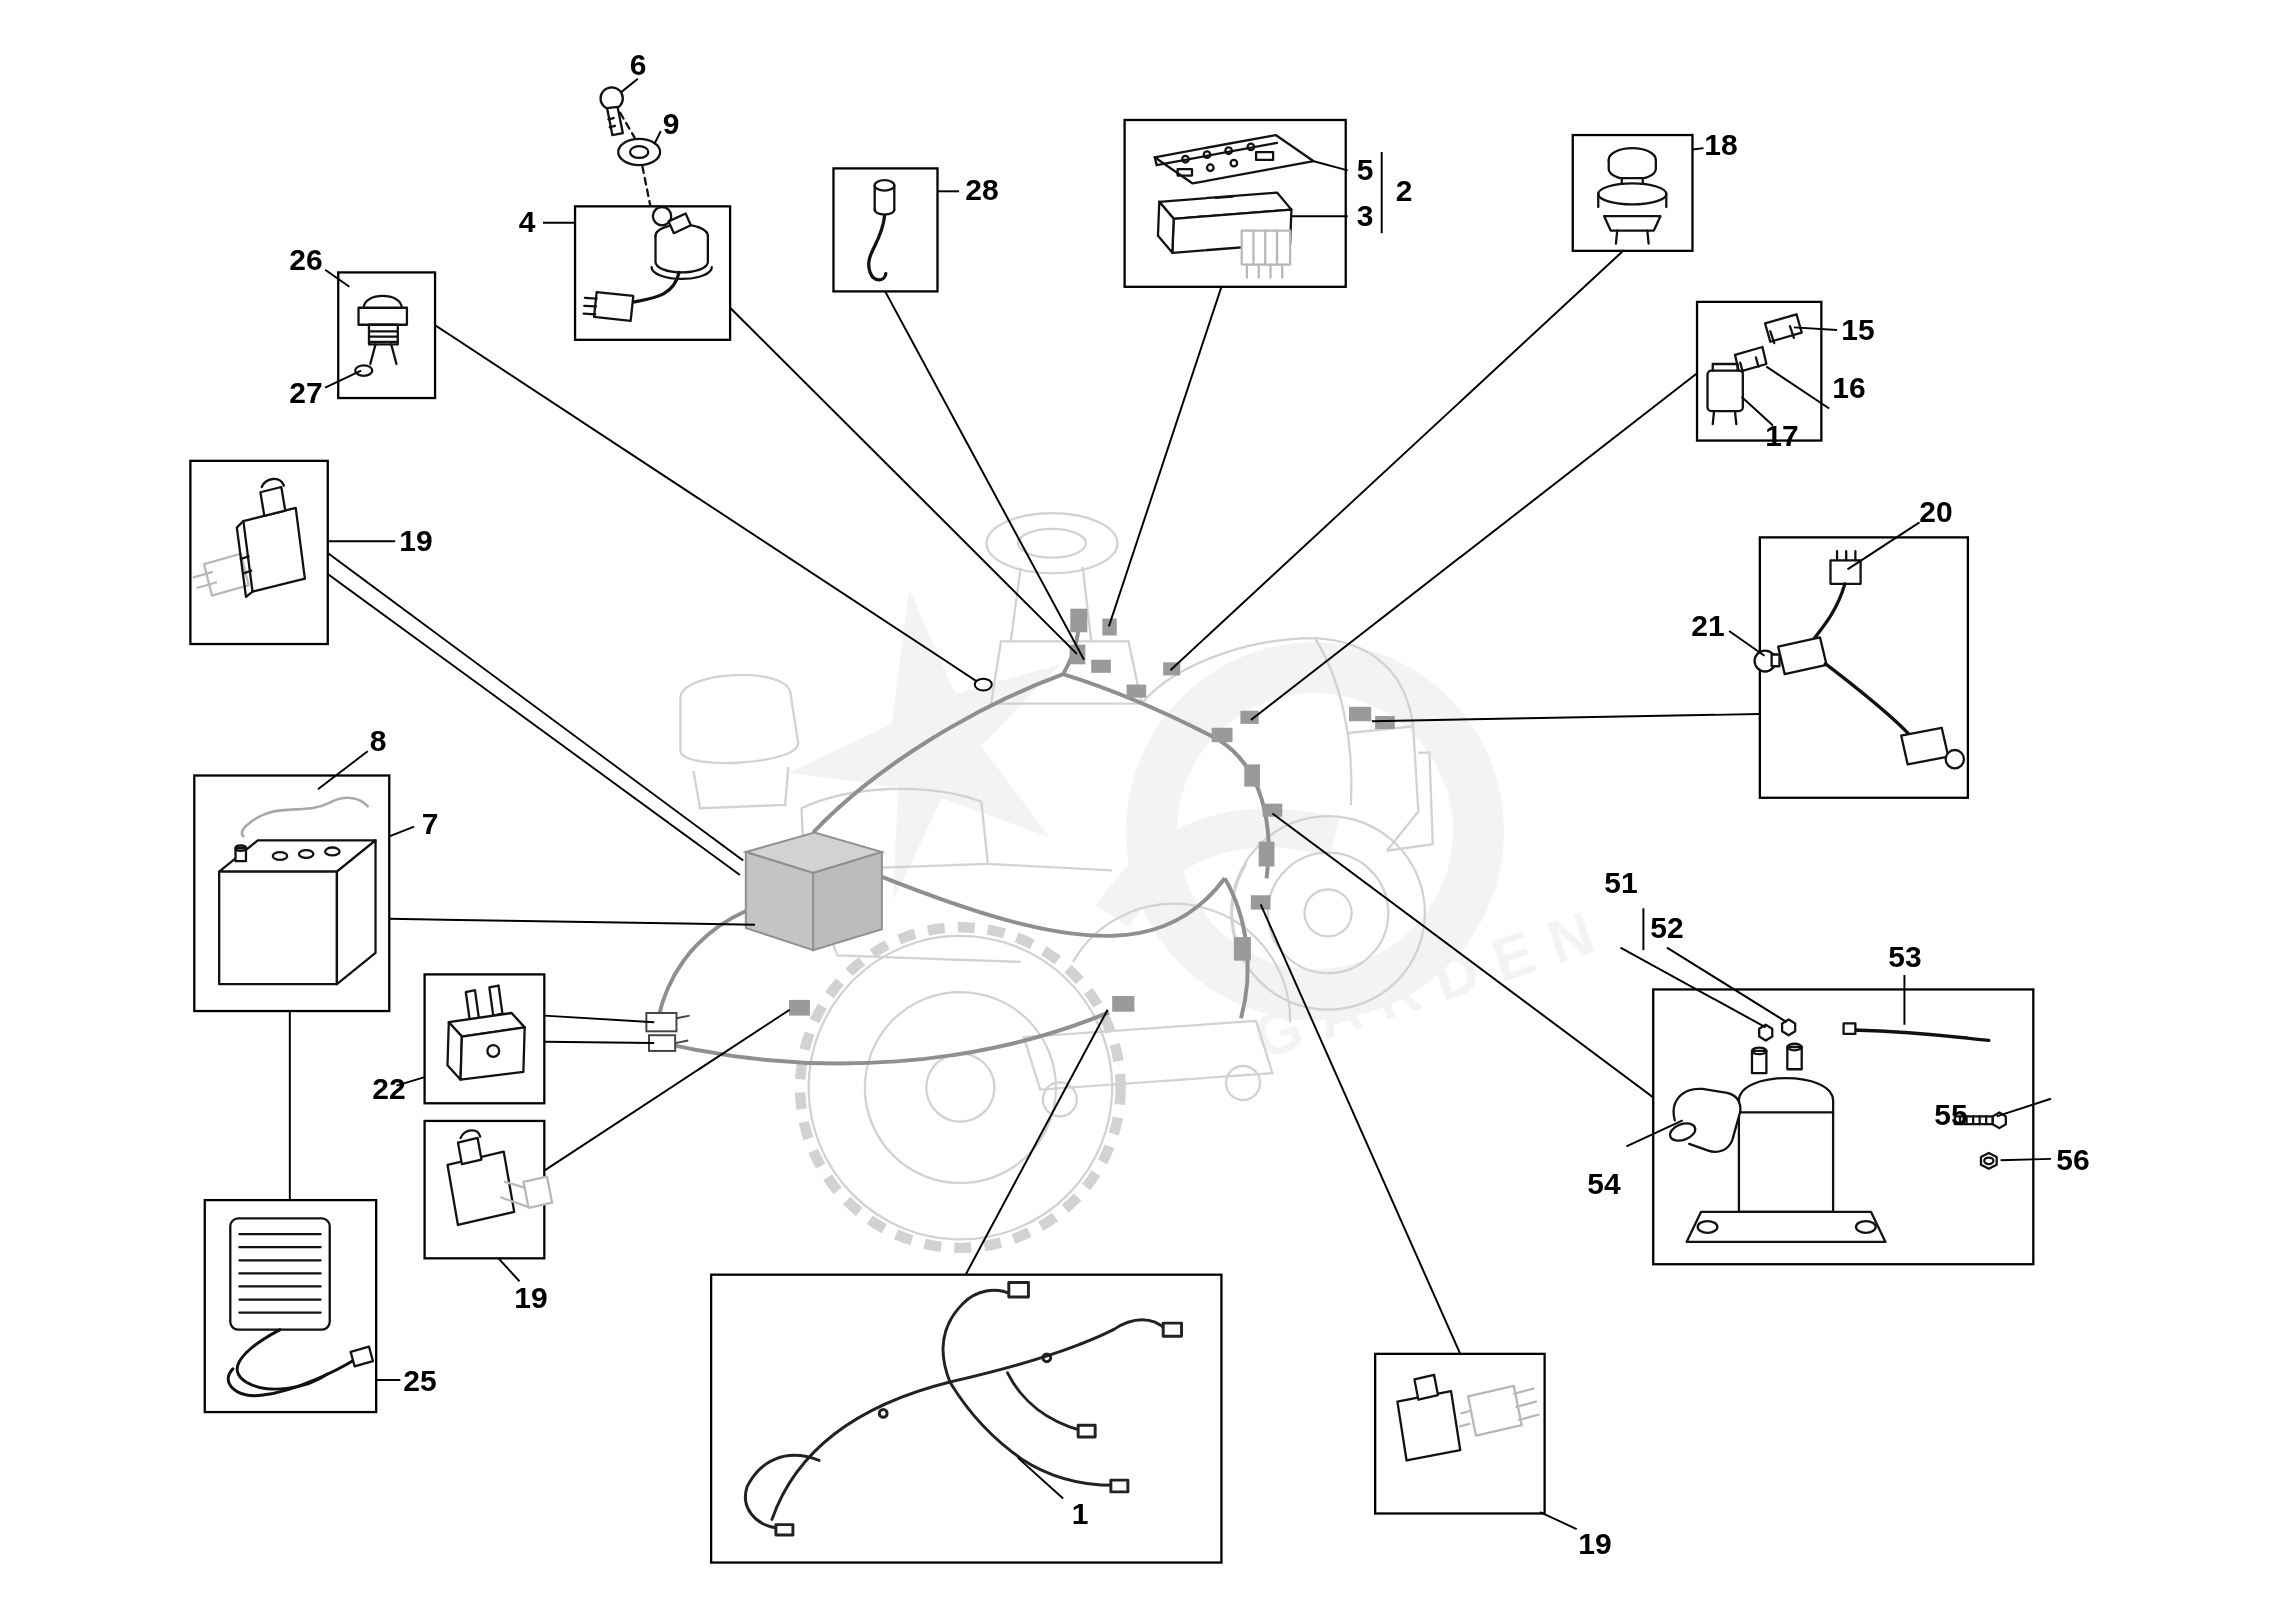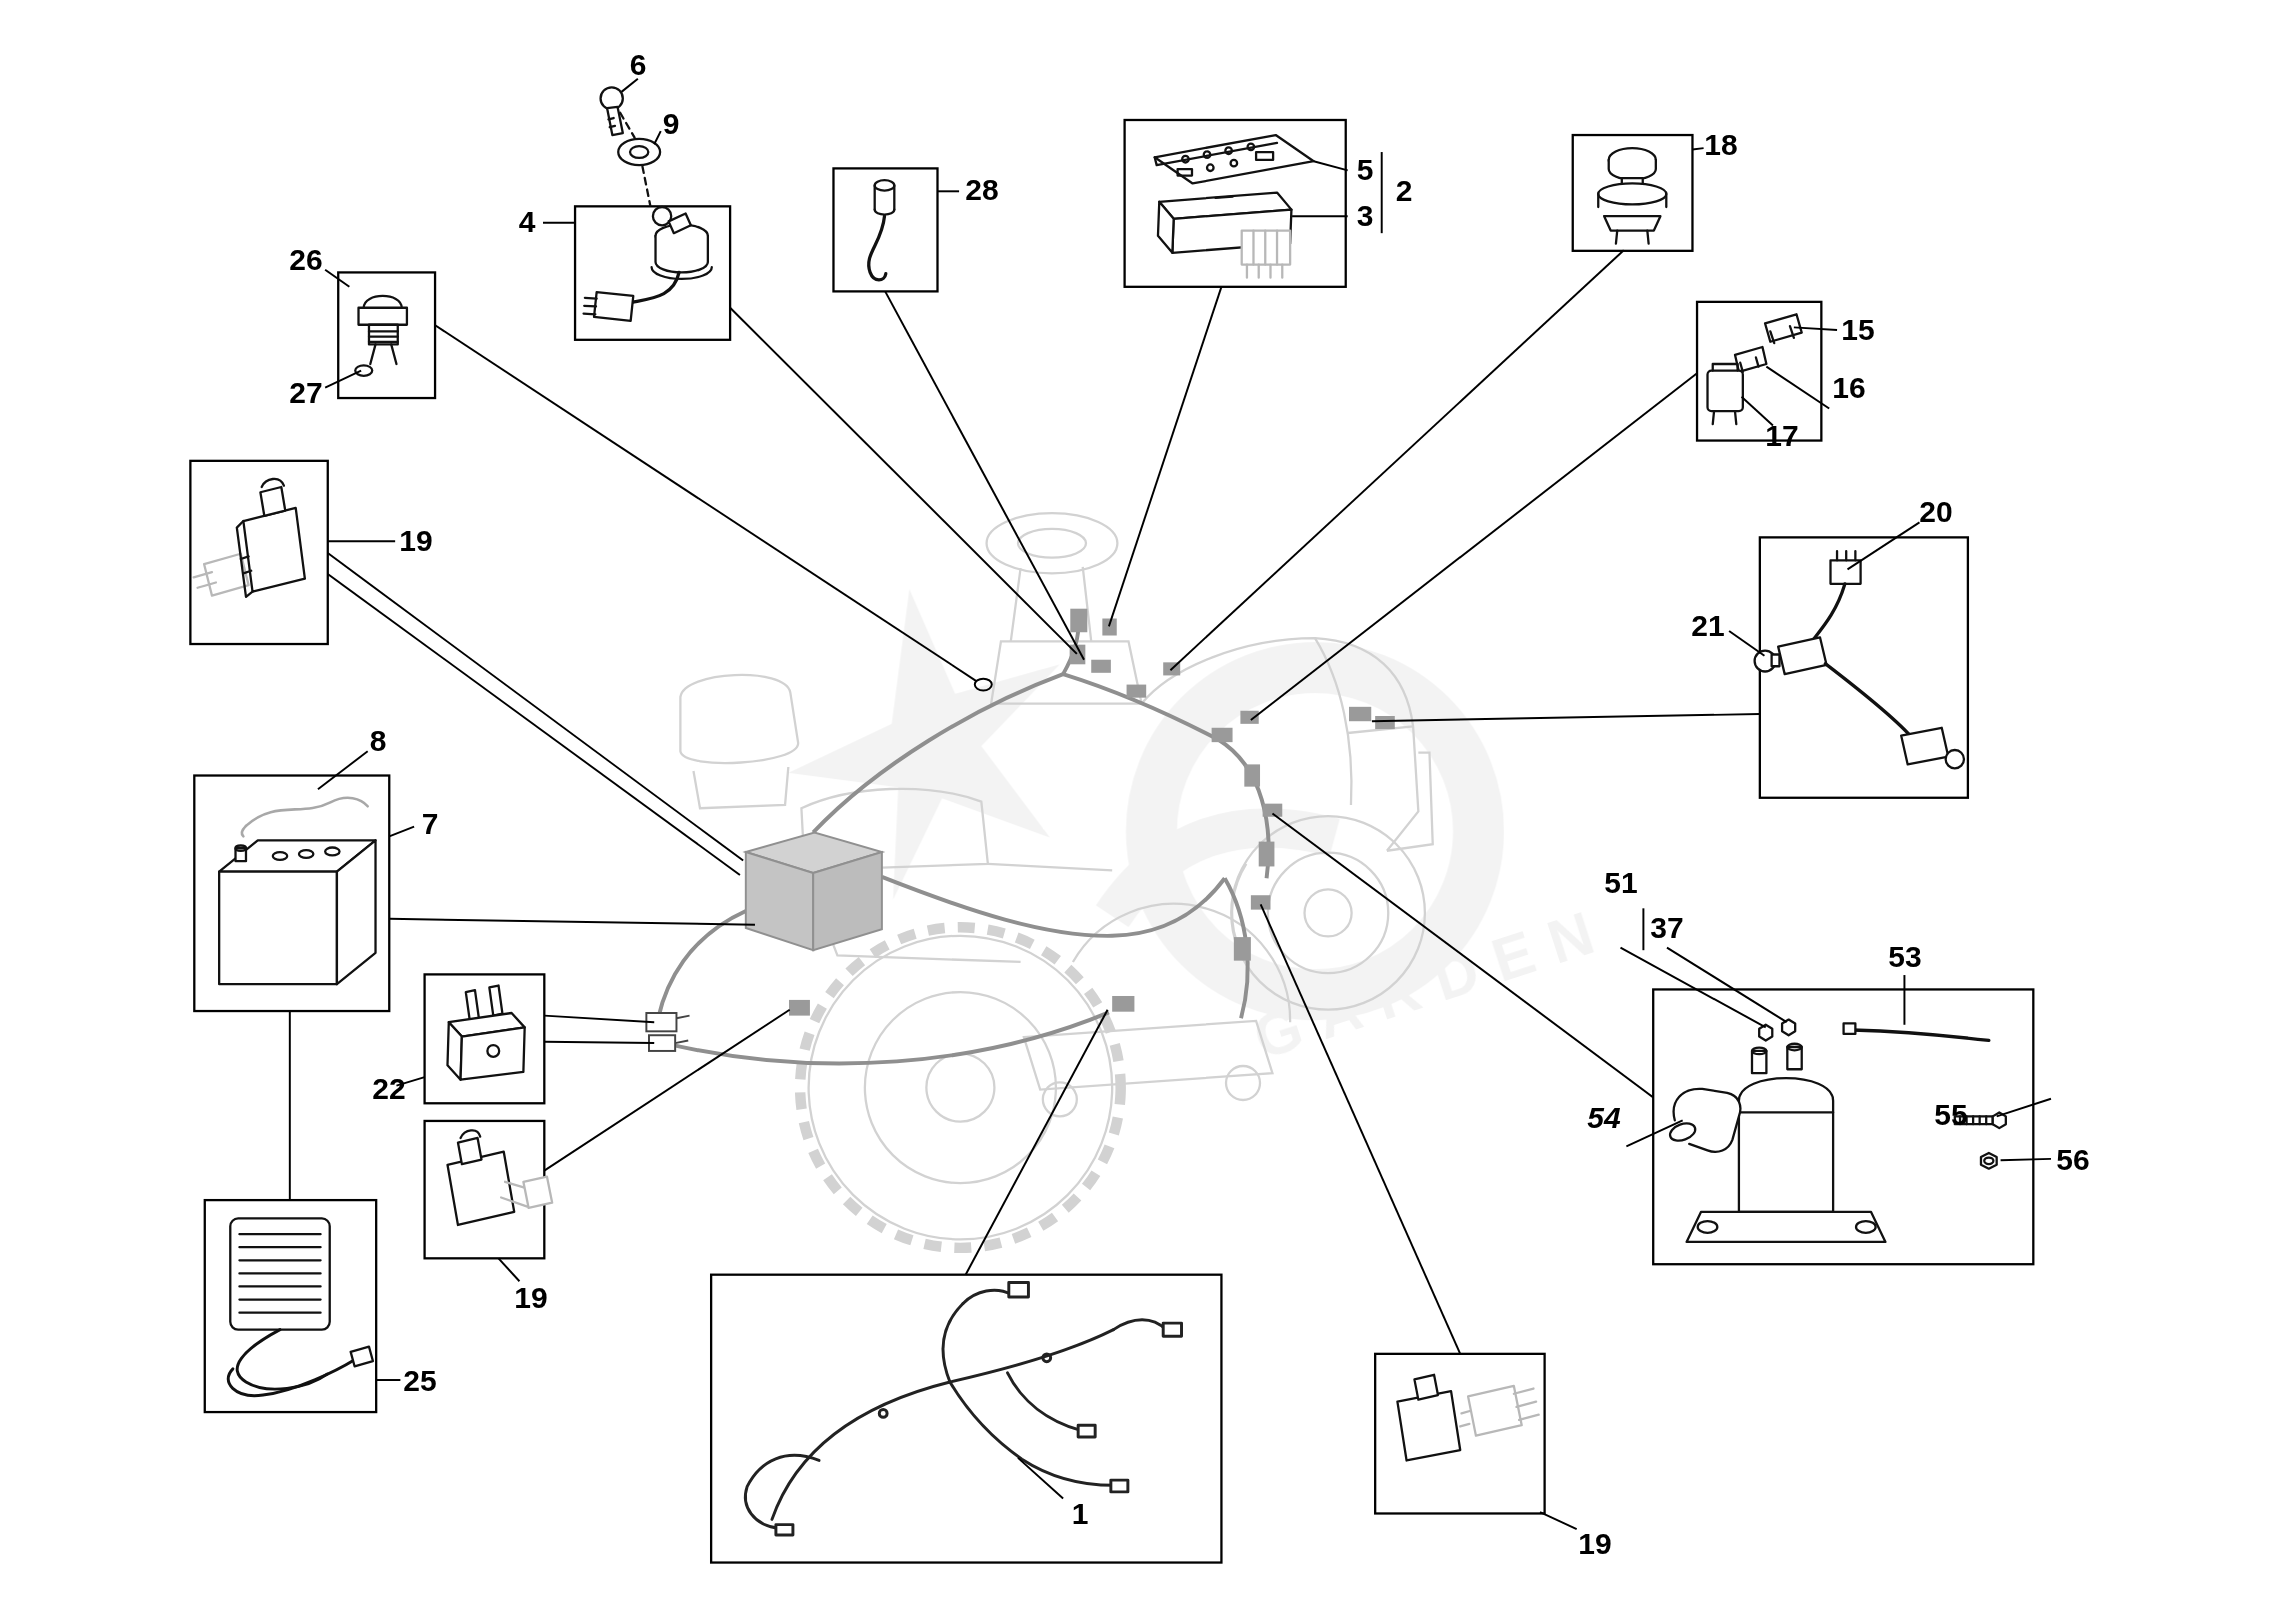--- a/index.html
+++ b/index.html
@@ -409,20 +409,20 @@
 <div class="callout" style="left:1936px; top:512px;text-align:center;">20</div>
 <div class="callout" style="left:1708px; top:626px;text-align:right;">21</div>
 <div class="callout" style="left:378px;  top:741px;">8</div>
 <div class="callout" style="left:430px;  top:824px;">7</div>
 <div class="callout" style="left:376px;  top:1089px;margin-left:13px;">22</div>
 <div class="callout" style="left:531px;  top:1298px;">19</div>
 <div class="callout" style="left:420px;  top:1381px;">25</div>
 <div class="callout" style="left:1080px; top:1514px;">1</div>
 <div class="callout" style="left:1595px; top:1544px;">19</div>
 <div class="callout" style="left:1621px; top:883px;">51</div>
-<div class="callout" style="left:1667px; top:928px;">37</div>
+<div class="callout" style="left:1667px; top:928px;">52</div>
 <div class="callout" style="left:1905px; top:957px;">53</div>
-<div class="callout" style="left:1604px; top:1118px;font-style:italic;">54</div>
+<div class="callout" style="left:1604px; top:1184px;">54</div>
 <div class="callout" style="left:1951px; top:1099px;margin-top:16px;">55</div>
 <div class="callout" style="left:2073px; top:1160px;">56</div>
 
 </div>
 
 
 </body></html>

